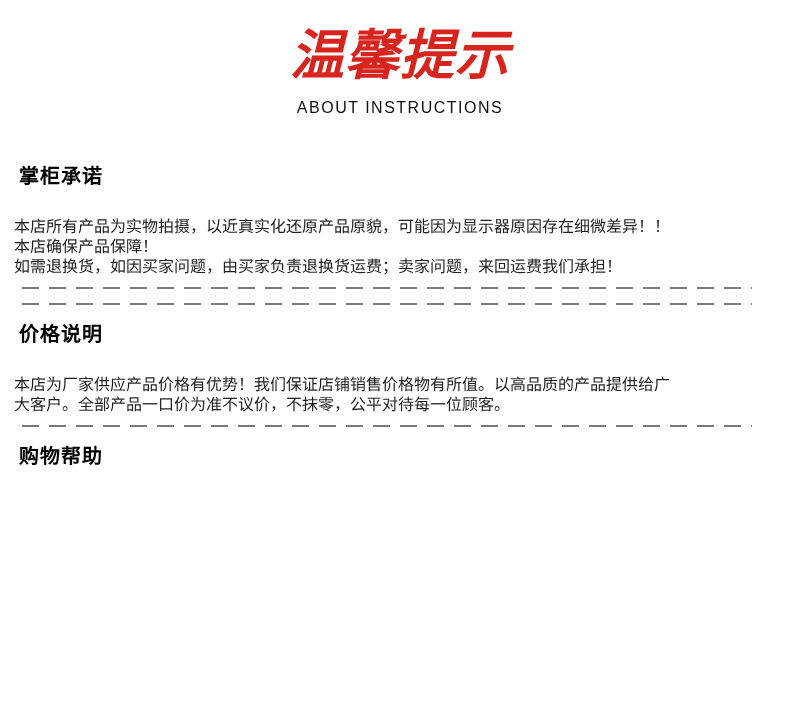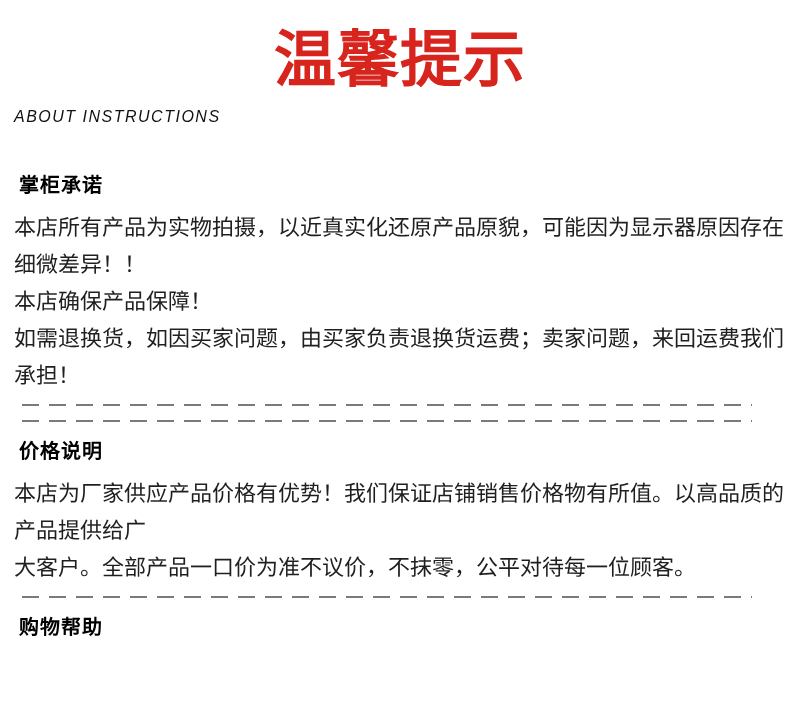--- a/index.html
+++ b/index.html
@@ -20,51 +20,51 @@
     font-family: "Liberation Sans", "DejaVu Sans", sans-serif;
     overflow: hidden;
   }
   .panel {
     width: 800px;
     padding: 0 14px;
   }
   .page-title {
     margin: 26px 0 0 0;
     text-align: center;
-    font-size: 62px;
+    font-size: 54px;
     line-height: 1.1;
     font-weight: 900;
     letter-spacing: 1px;
     color: var(--title-color);
+    font-style: italic;
   }
   .page-subtitle {
     margin: 13px 0 0 0;
-    text-align: left;
+    text-align: center;
     font-size: 16px;
     line-height: 20px;
     letter-spacing: 1.5px;
     color: #111111;
     font-weight: 400;
-    font-style: italic;
   }
   section.tip-section { margin: 0; }
   section.tip-section h2 {
     margin: 0;
     padding-left: 5px;
     font-size: 20px;
     line-height: 31px;
     font-weight: 900;
     color: var(--heading-color);
     letter-spacing: 1px;
   }
   section.tip-section.first h2 { margin-top: 43px; }
   .section-body {
-    margin: 8px 0 0 0;
-    font-size: 22px;
-    line-height: 37px;
+    margin: 25px 0 0 0;
+    font-size: 16px;
+    line-height: 20px;
     color: var(--body-color);
     white-space: pre-line;
     letter-spacing: 0;
   }
   .divider {
     height: 2px;
     margin: 10px 34px 14px 8px;
     background: repeating-linear-gradient(
       90deg,
       var(--divider-color) 0px,

